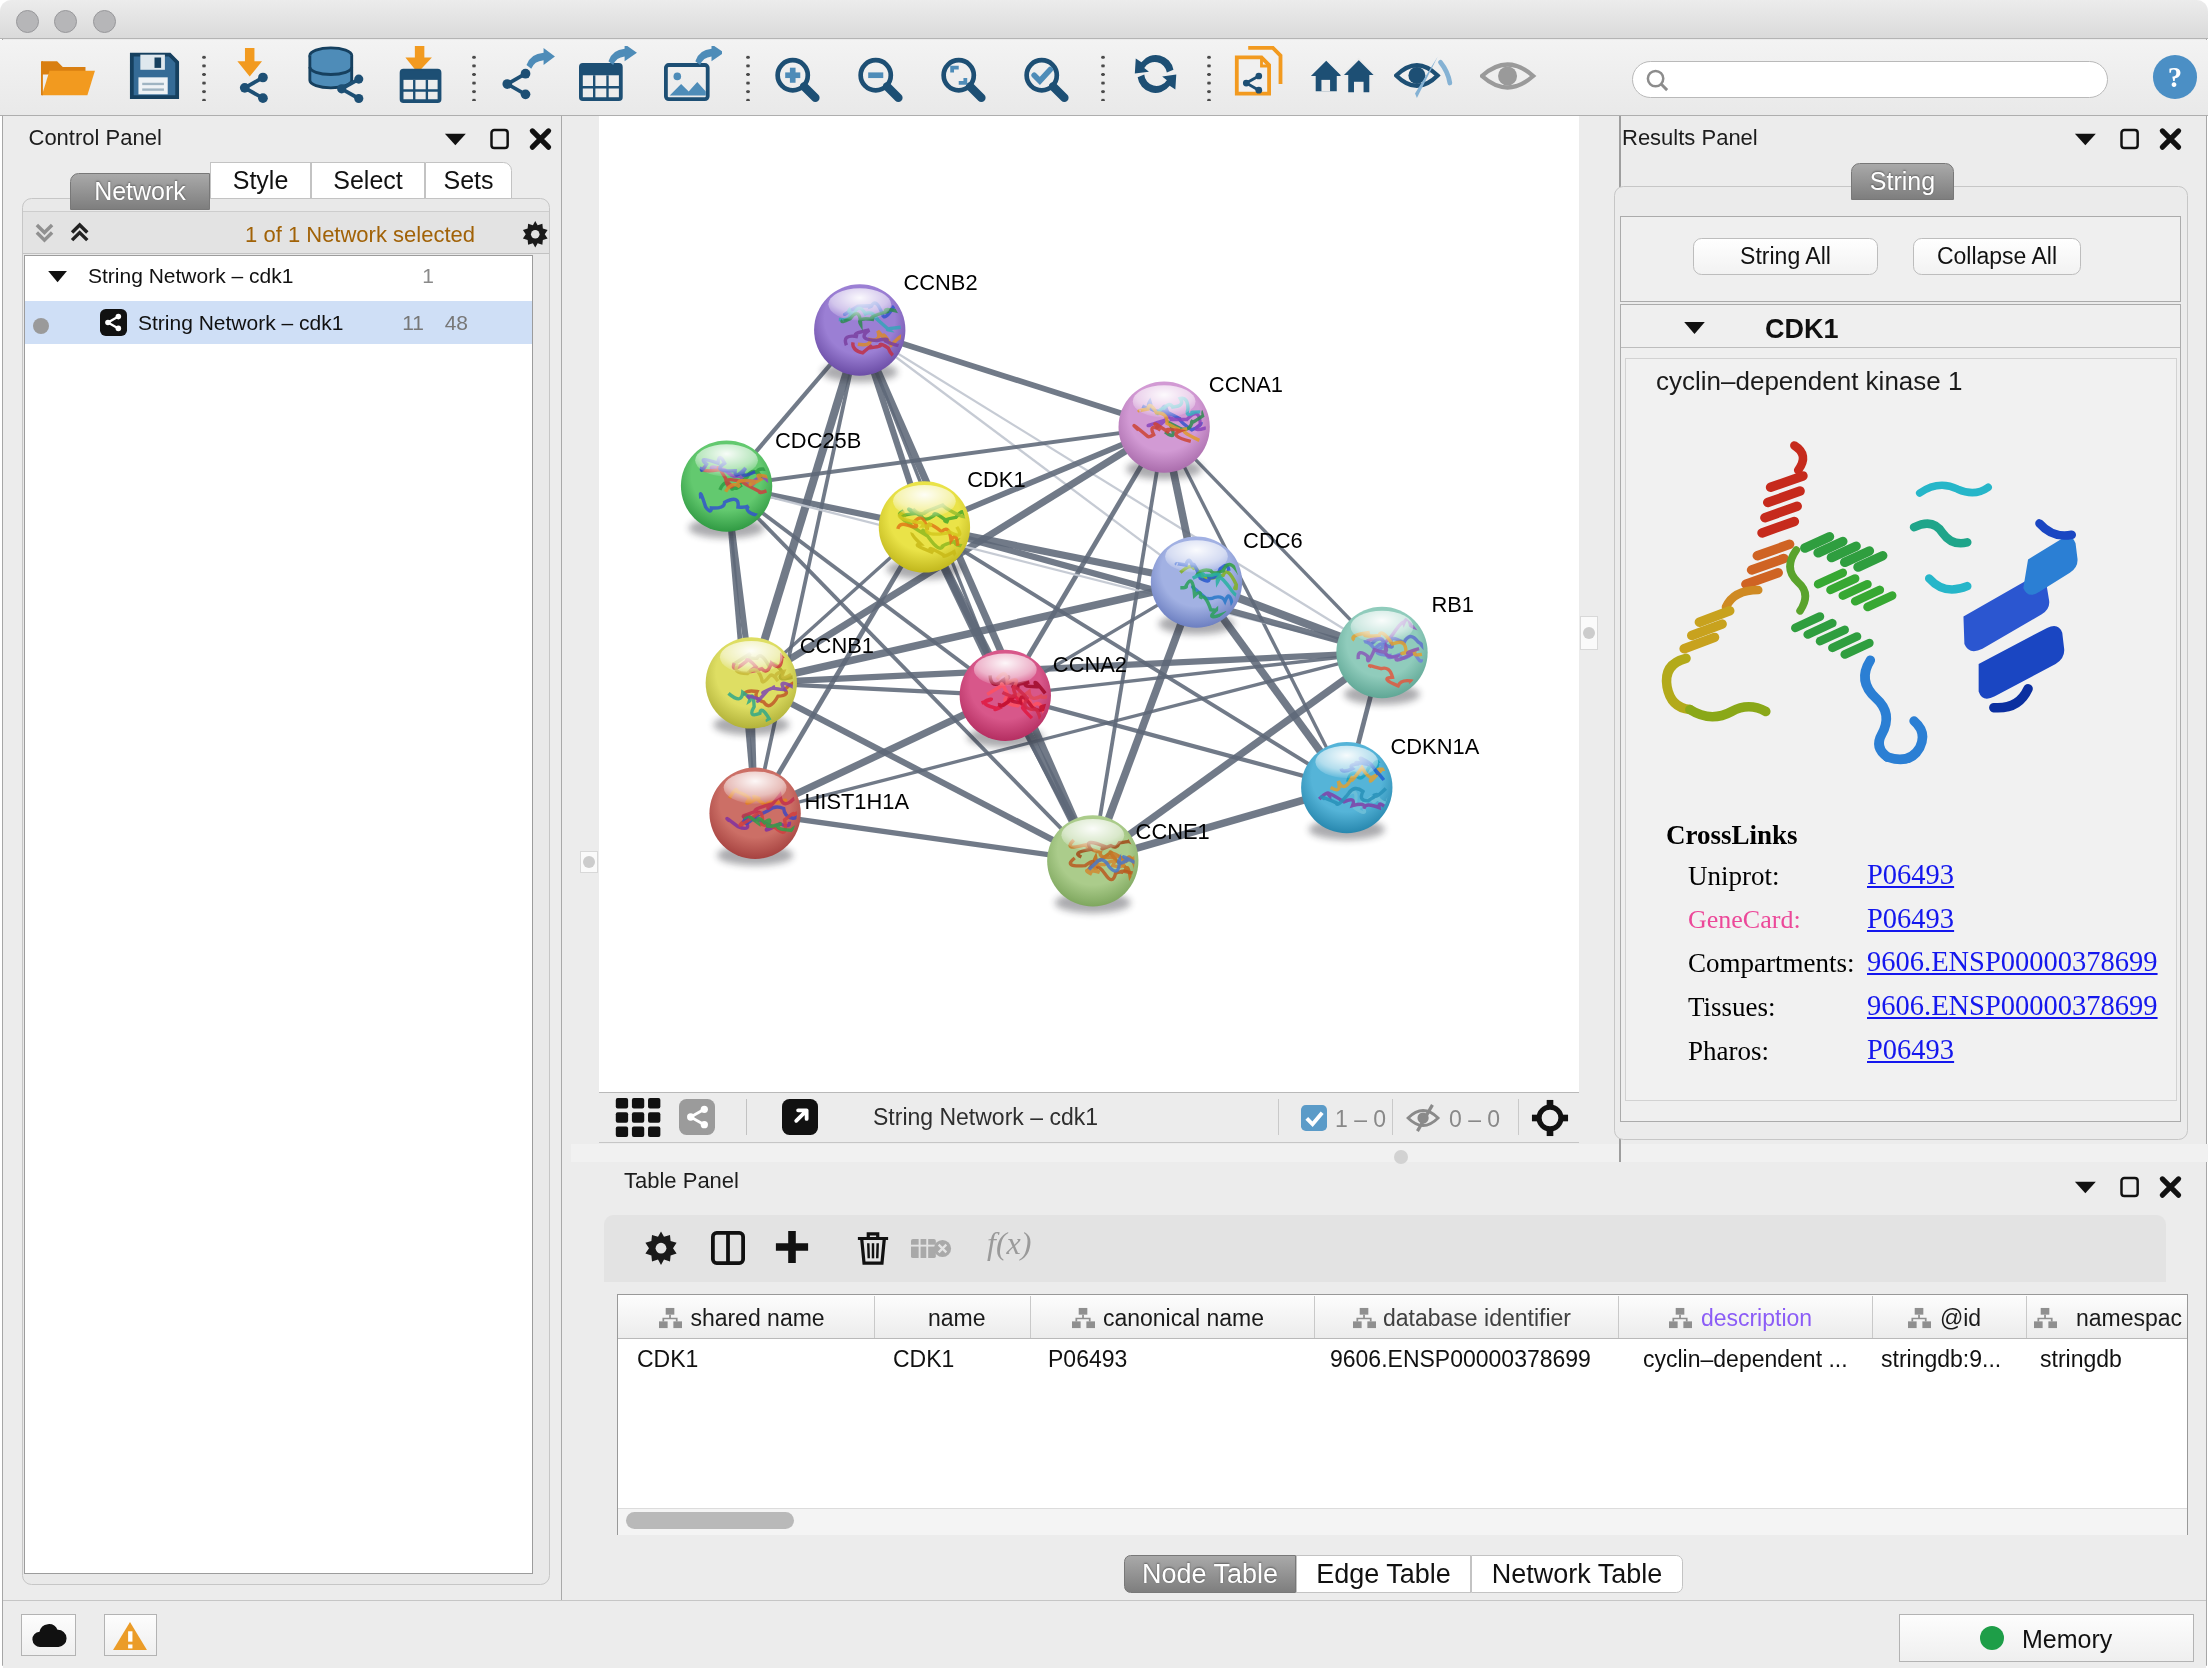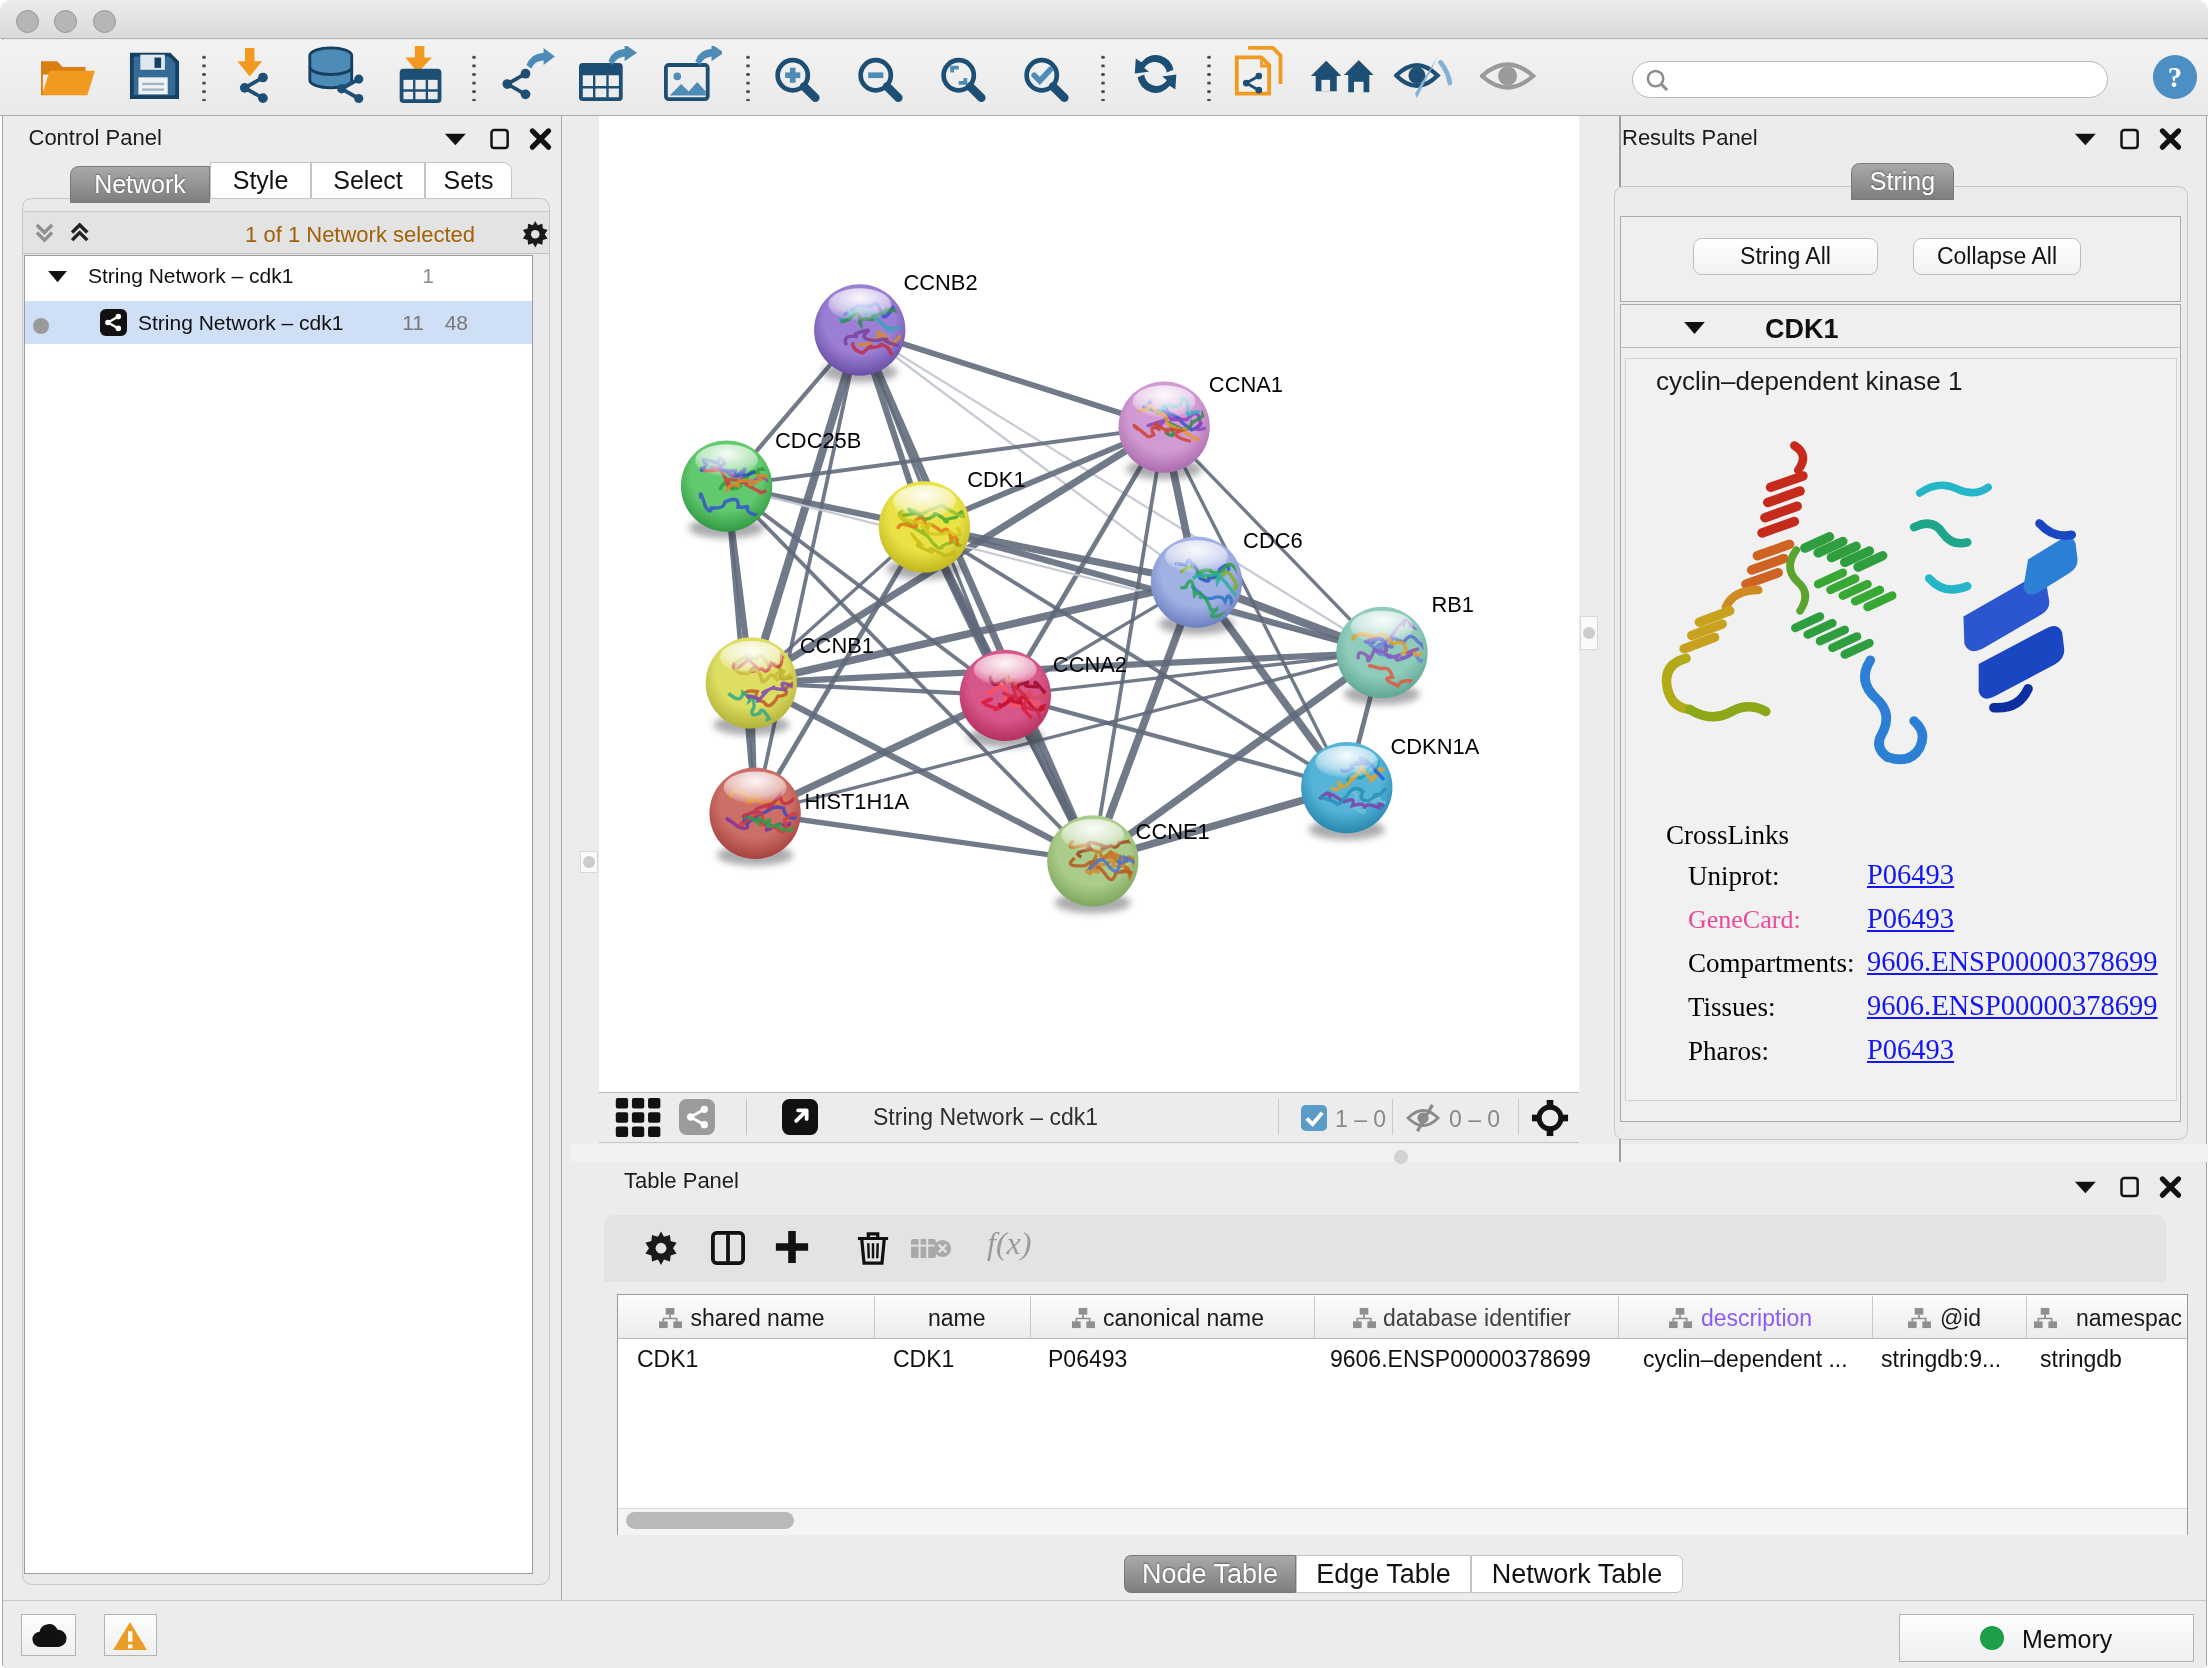--- a/index.html
+++ b/index.html
@@ -168,21 +168,21 @@
 <circle cx="24" cy="24" r="23" fill="#4b8fc5"></circle>
 <text x="24" y="34" text-anchor="middle" font-size="30" font-weight="bold" fill="#fff" font-family="Liberation Serif">?</text>
   </svg>
 
 <div class="abs panel-title" style="left:28.5px;top:125px">Control Panel</div>
 <svg class="abs" style="left:443px;top:127px" width="116" height="25" viewBox="0 0 122 26">
 <path d="M2 7 h22 l-11 12 z" fill="#111"></path>
 <rect x="51" y="3" width="17" height="19" rx="3" fill="none" stroke="#111" stroke-width="2.6"></rect>
 <path d="M94 4 l17 17 M111 4 l-17 17" stroke="#111" stroke-width="5.5" stroke-linecap="round"></path>
 </svg>
-<div class="tab sel" style="left:70px;top:166px;width:140px;border-radius:8.6px 0 0 0">Network</div>
+<div class="tab sel" style="left:70px;top:173px;width:140px;border-radius:8.6px 0 0 0">Network</div>
 <div class="tab" style="left:210px;top:162px;width:101px">Style</div>
 <div class="tab" style="left:311px;top:162px;width:114px">Select</div>
 <div class="tab" style="left:425px;top:162px;width:87px;border-radius:0 8.6px 0 0">Sets</div>
 <div class="roundpanel" style="left:22px;top:198px;width:528px;height:1387px"></div>
 <div class="abs" style="left:23px;top:211px;width:526px;height:43px;background:#e3e3e3;border-top:1px solid #cdcdcd;border-bottom:1px solid #c2c2c2"></div>
 <svg class="abs" style="left:34px;top:220px" width="59" height="27" viewBox="0 0 62 28">
 <g fill="none" stroke="#909090" stroke-width="3.6">
       <path d="M3 5 l8 8 l8 -8"></path>
       <path d="M3 13 l8 8 l8 -8"></path>
     </g>
@@ -615,21 +615,21 @@
 <path d="M284 96 q20 -10 30 6 q10 14 26 10" stroke="#1fa58a" stroke-width="9" stroke-linecap="round"></path>
 <path d="M300 150 q16 18 40 8" stroke="#26b6c9" stroke-width="9" stroke-linecap="round"></path>
 <path d="M290 60 q20 -14 40 -4 q18 8 32 -2" stroke="#26b6c9" stroke-width="8" stroke-linecap="round"></path>
 <path d="M336 190 l70 -40 q12 -7 17 4 l3 18 q2 10 -8 16 l-62 36 q-14 7 -19 -5 z" fill="#2b56d0"></path>
 <path d="M352 240 l72 -38 q12 -6 16 5 l2 17 q1 10 -9 16 l-64 34 q-13 7 -17 -5 z" fill="#1a46c2"></path>
 <path d="M404 130 l36 -22 q10 -6 14 5 l2 16 q1 9 -8 15 l-32 20 q-12 8 -17 -4 z" fill="#2b7fd4"></path>
 <path d="M368 286 q26 2 36 -20" stroke="#0b2fa0" stroke-width="10" stroke-linecap="round"></path>
 <path d="M416 92 q14 16 34 12" stroke="#1a46c2" stroke-width="9" stroke-linecap="round"></path>
 </g>
 </svg>
-<div class="abs" style="left:1666px;top:820px;font-family:'Liberation Serif',serif;font-size:27px;font-weight:normal;color:#000">CrossLinks</div>
+<div class="abs" style="left:1666px;top:820px;font-family:'Liberation Serif',serif;font-size:27px;font-weight:bold;color:#000">CrossLinks</div>
 <div class="abs" style="left:1688px;top:861px;font-family:'Liberation Serif',serif;font-size:27px;color:#000">Uniprot:</div>
 <div class="abs link" style="left:1867px;top:859px;font-family:'Liberation Serif',serif;font-size:28.5px">P06493</div>
 <div class="abs" style="left:1688px;top:905px;font-family:'Liberation Serif',serif;font-size:26px;color:#ec4899">GeneCard:</div>
 <div class="abs link" style="left:1867px;top:903px;font-family:'Liberation Serif',serif;font-size:28.5px">P06493</div>
 <div class="abs" style="left:1688px;top:948px;font-family:'Liberation Serif',serif;font-size:27px;color:#000">Compartments:</div>
 <div class="abs link" style="left:1867px;top:946px;font-family:'Liberation Serif',serif;font-size:28.5px">9606.ENSP00000378699</div>
 <div class="abs" style="left:1688px;top:992px;font-family:'Liberation Serif',serif;font-size:27px;color:#000">Tissues:</div>
 <div class="abs link" style="left:1867px;top:990px;font-family:'Liberation Serif',serif;font-size:28.5px">9606.ENSP00000378699</div>
 <div class="abs" style="left:1688px;top:1036px;font-family:'Liberation Serif',serif;font-size:27px;color:#000">Pharos:</div>
 <div class="abs link" style="left:1867px;top:1034px;font-family:'Liberation Serif',serif;font-size:28.5px">P06493</div>

